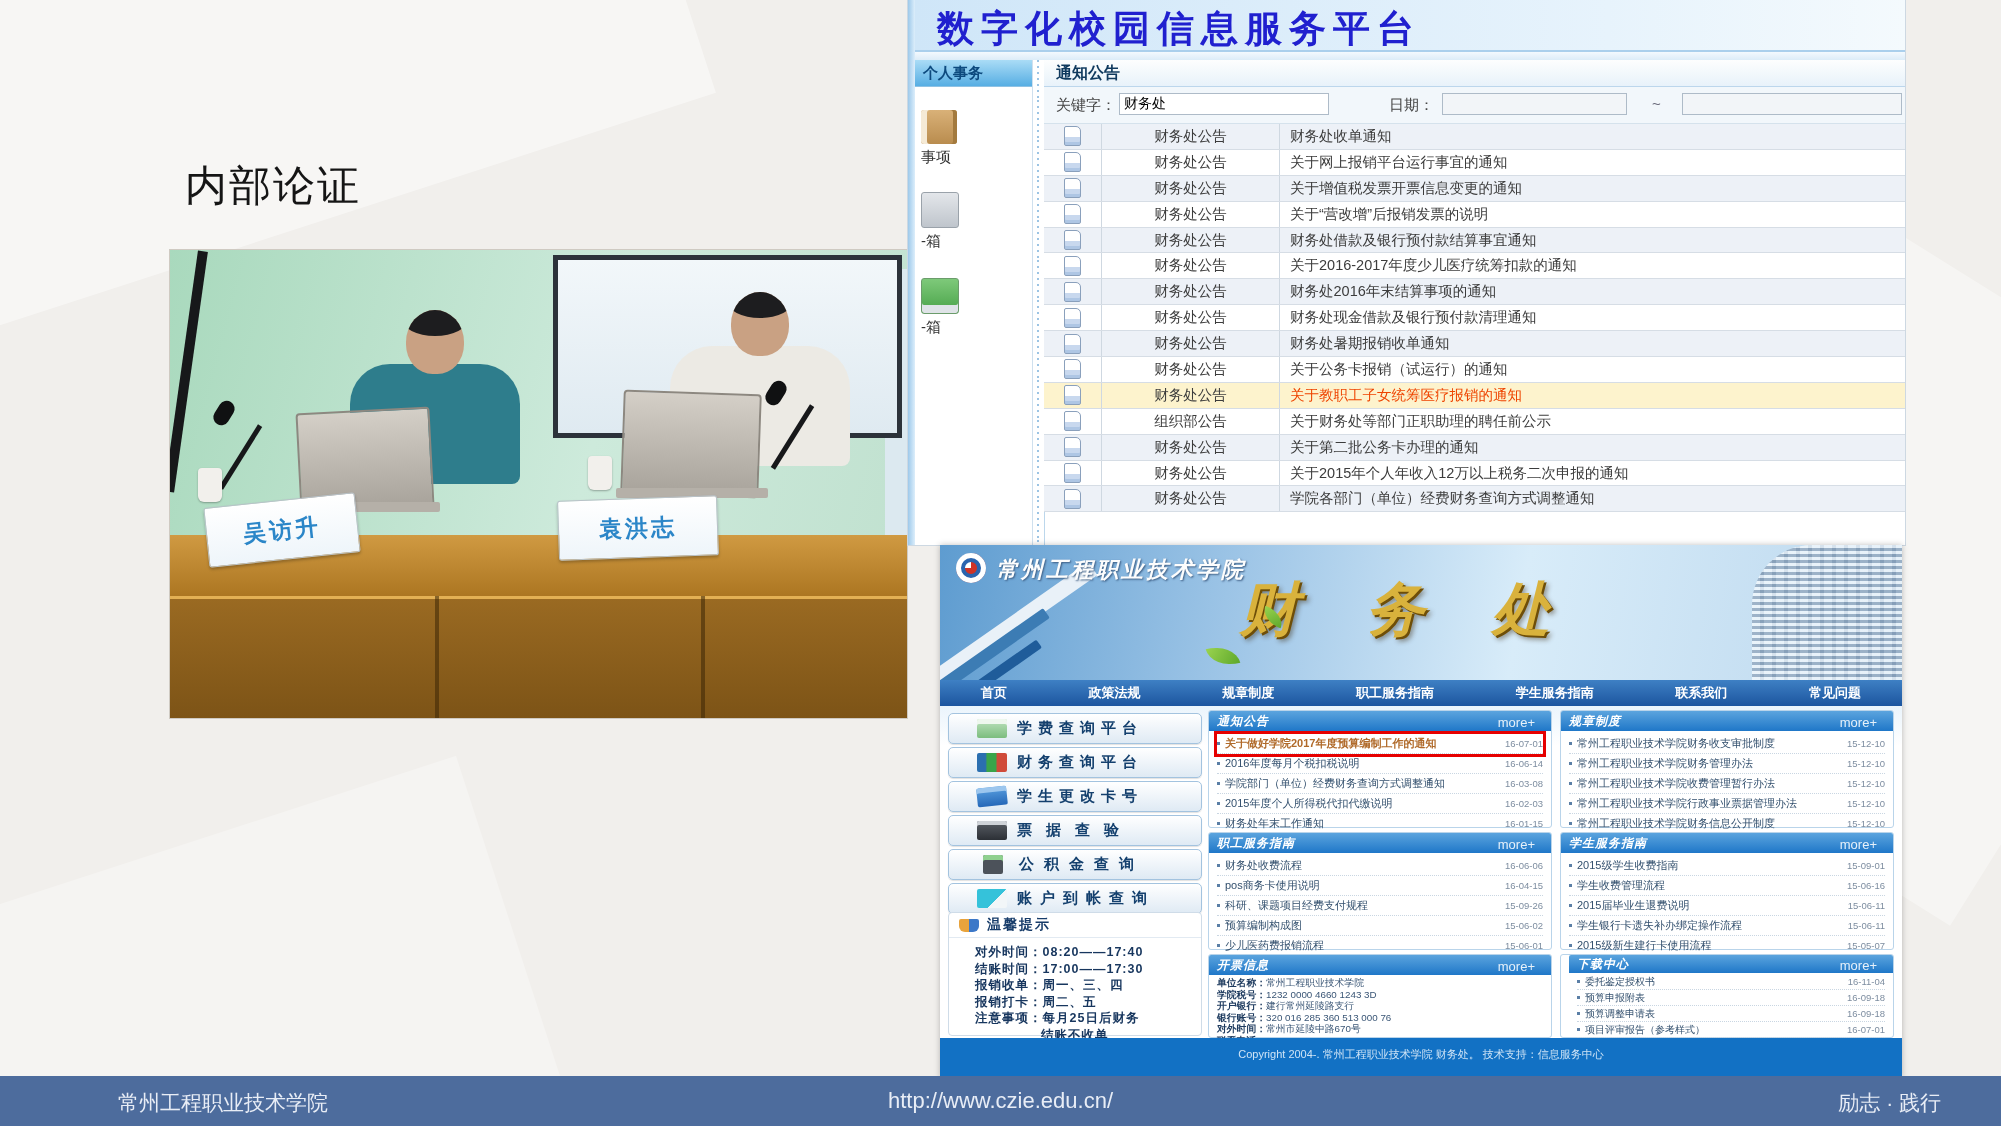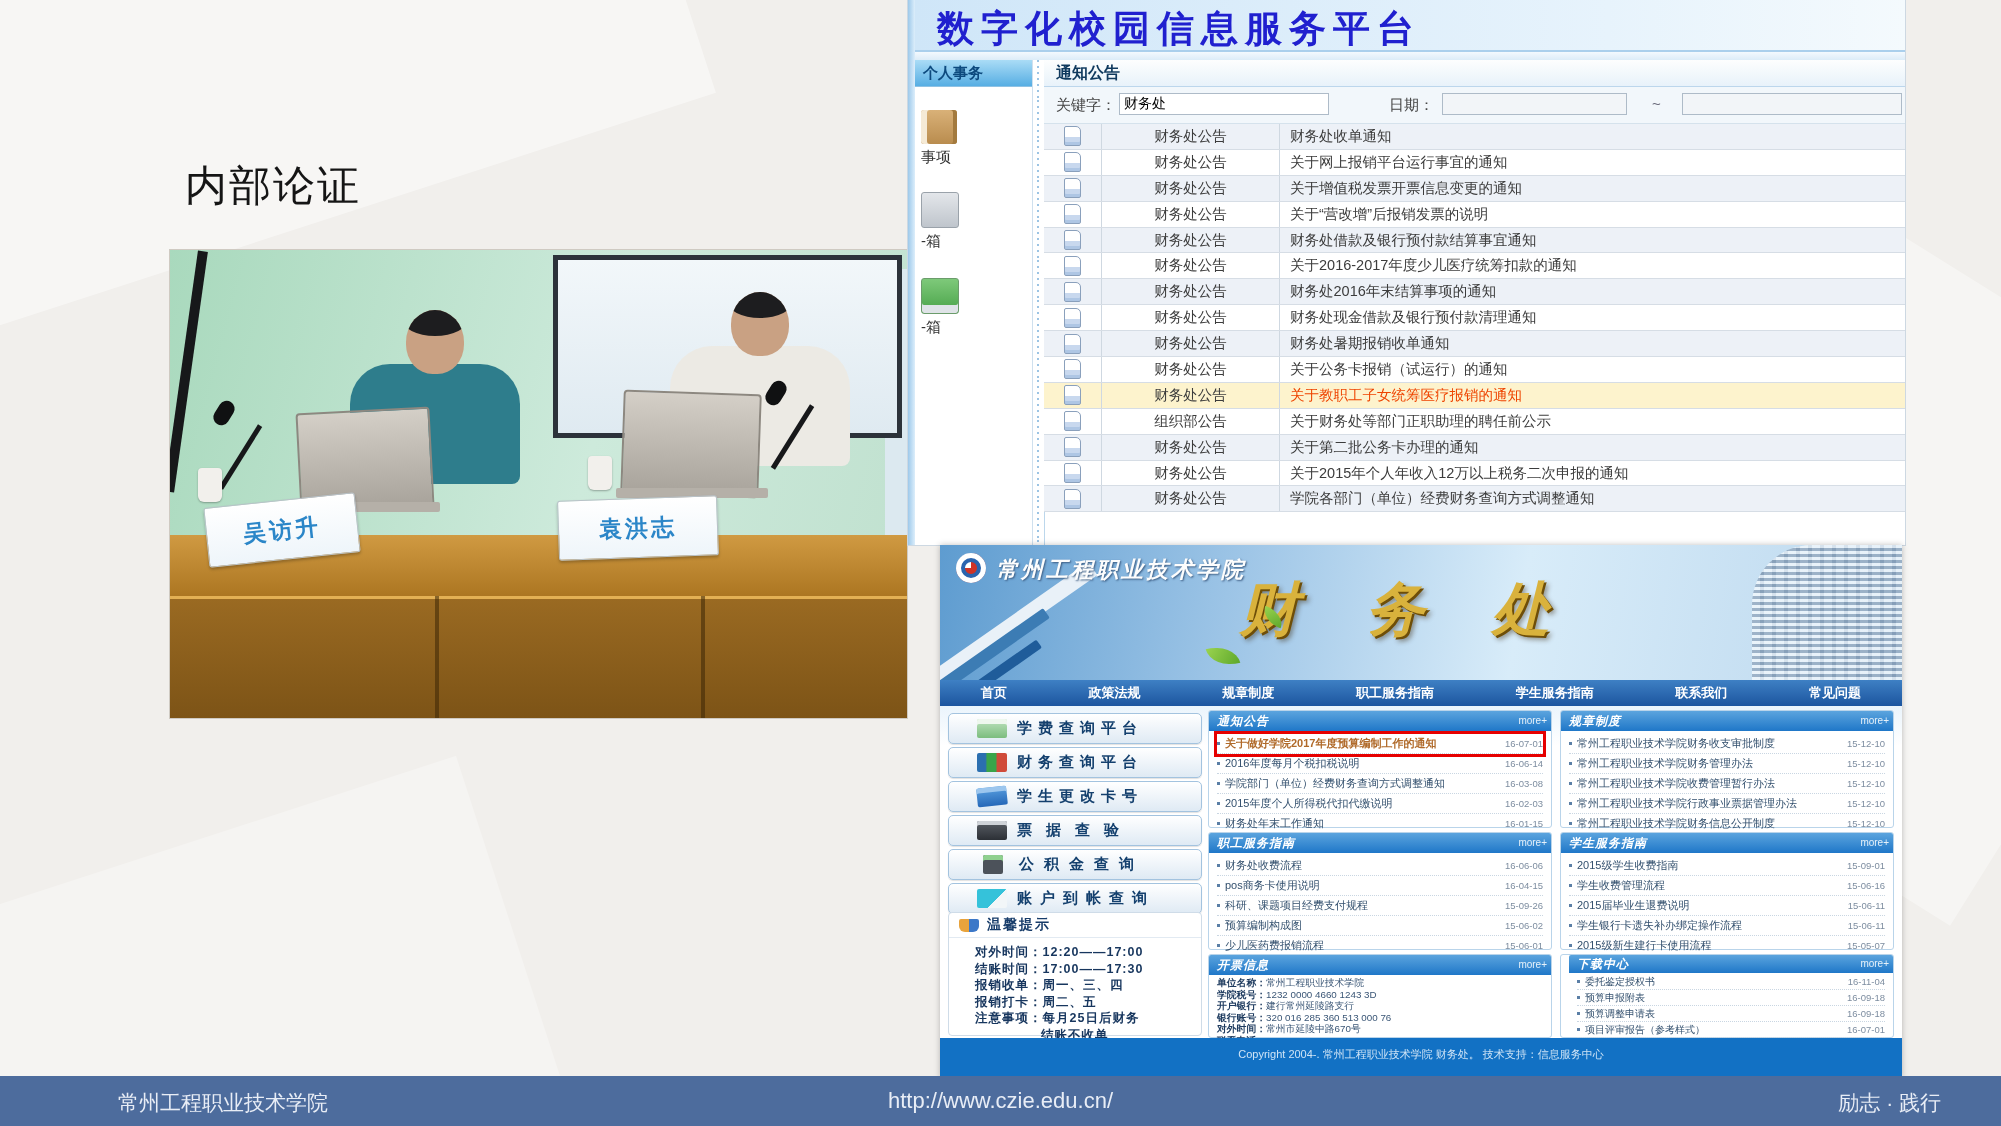--- a/index.html
+++ b/index.html
@@ -105,21 +105,21 @@
   .tips-hd{height:24px;display:flex;align-items:center;border-bottom:1px solid #e2eaf2;}
   .tips-ic{width:20px;height:13px;margin:0 8px 0 10px;background:linear-gradient(90deg,#e8a33c 50%,#3c78c8 50%);border-radius:2px 2px 6px 6px;}
   .tips-t{font-size:14px;font-weight:bold;color:#173c6a;letter-spacing:2px;}
   .tips-bd{padding:6px 0 0 26px;}
   .tips-line{font-size:12.5px;font-weight:bold;color:#17365e;line-height:16.5px;letter-spacing:1px;}
   .tips-line.ind{padding-left:66px;}
 
   .panel{position:absolute;background:#fff;border:1px solid #b9d4ea;border-radius:3px;box-sizing:border-box;}
   .phd{height:20px;background:linear-gradient(#5ba4de,#1f77c8);border-radius:2px 2px 0 0;position:relative;}
   .phd-t{position:absolute;left:8px;top:2px;color:#fff;font-size:12px;font-weight:bold;font-style:italic;letter-spacing:1px;}
-  .phd-more{position:absolute;right:4px;top:4px;color:#e6f1fa;font-size:10px;cursor:pointer;}
+  .phd-more{position:absolute;right:16px;top:4px;color:#e6f1fa;font-size:13px;cursor:pointer;}
   .pbody{padding:3px 8px 0 8px;}
   .pitem{display:flex;align-items:center;border-bottom:1px dotted #c9d6e2;cursor:pointer;position:relative;}
   .pitem .dot{width:3px;height:3px;background:#5b7fa6;margin-right:5px;flex:none;}
   .pt{flex:1;font-size:11px;color:#33506e;white-space:nowrap;overflow:hidden;}
   .pd{font-size:9.5px;color:#7d8da0;margin-left:6px;flex:none;}
   .h19 .pitem{height:19px;}
   .h15 .pitem{height:15px;}
   .h15 .pt{font-size:10px;}
   .boxed{box-shadow:0 0 0 3px #e60000;background:#fff;z-index:3;}
   .boxed .pt{color:#b06a2a;font-weight:bold;}
@@ -370,21 +370,21 @@
         <span class="qico qi6"></span>
         <span class="qtxt" style="letter-spacing:8px;">账户到帐查询</span>
       </div>
 
     <div class="tips">
       <div class="tips-hd">
           <span class="tips-ic"></span>
           <span class="tips-t">温馨提示</span>
         </div>
       <div class="tips-bd">
-        <div class="tips-line">对外时间：12:20——17:00</div>
+        <div class="tips-line">对外时间：08:20——17:40</div>
         <div class="tips-line">结账时间：17:00——17:30</div>
         <div class="tips-line">报销收单：周一、三、四</div>
         <div class="tips-line">报销打卡：周二、五</div>
         <div class="tips-line">注意事项：每月25日后财务</div>
         <div class="tips-line ind">结账不收单</div>
       </div>
     </div>
 
     <div class="panel h19" style="left:268px;top:165px;width:344px;height:118px;">
       <div class="phd">

